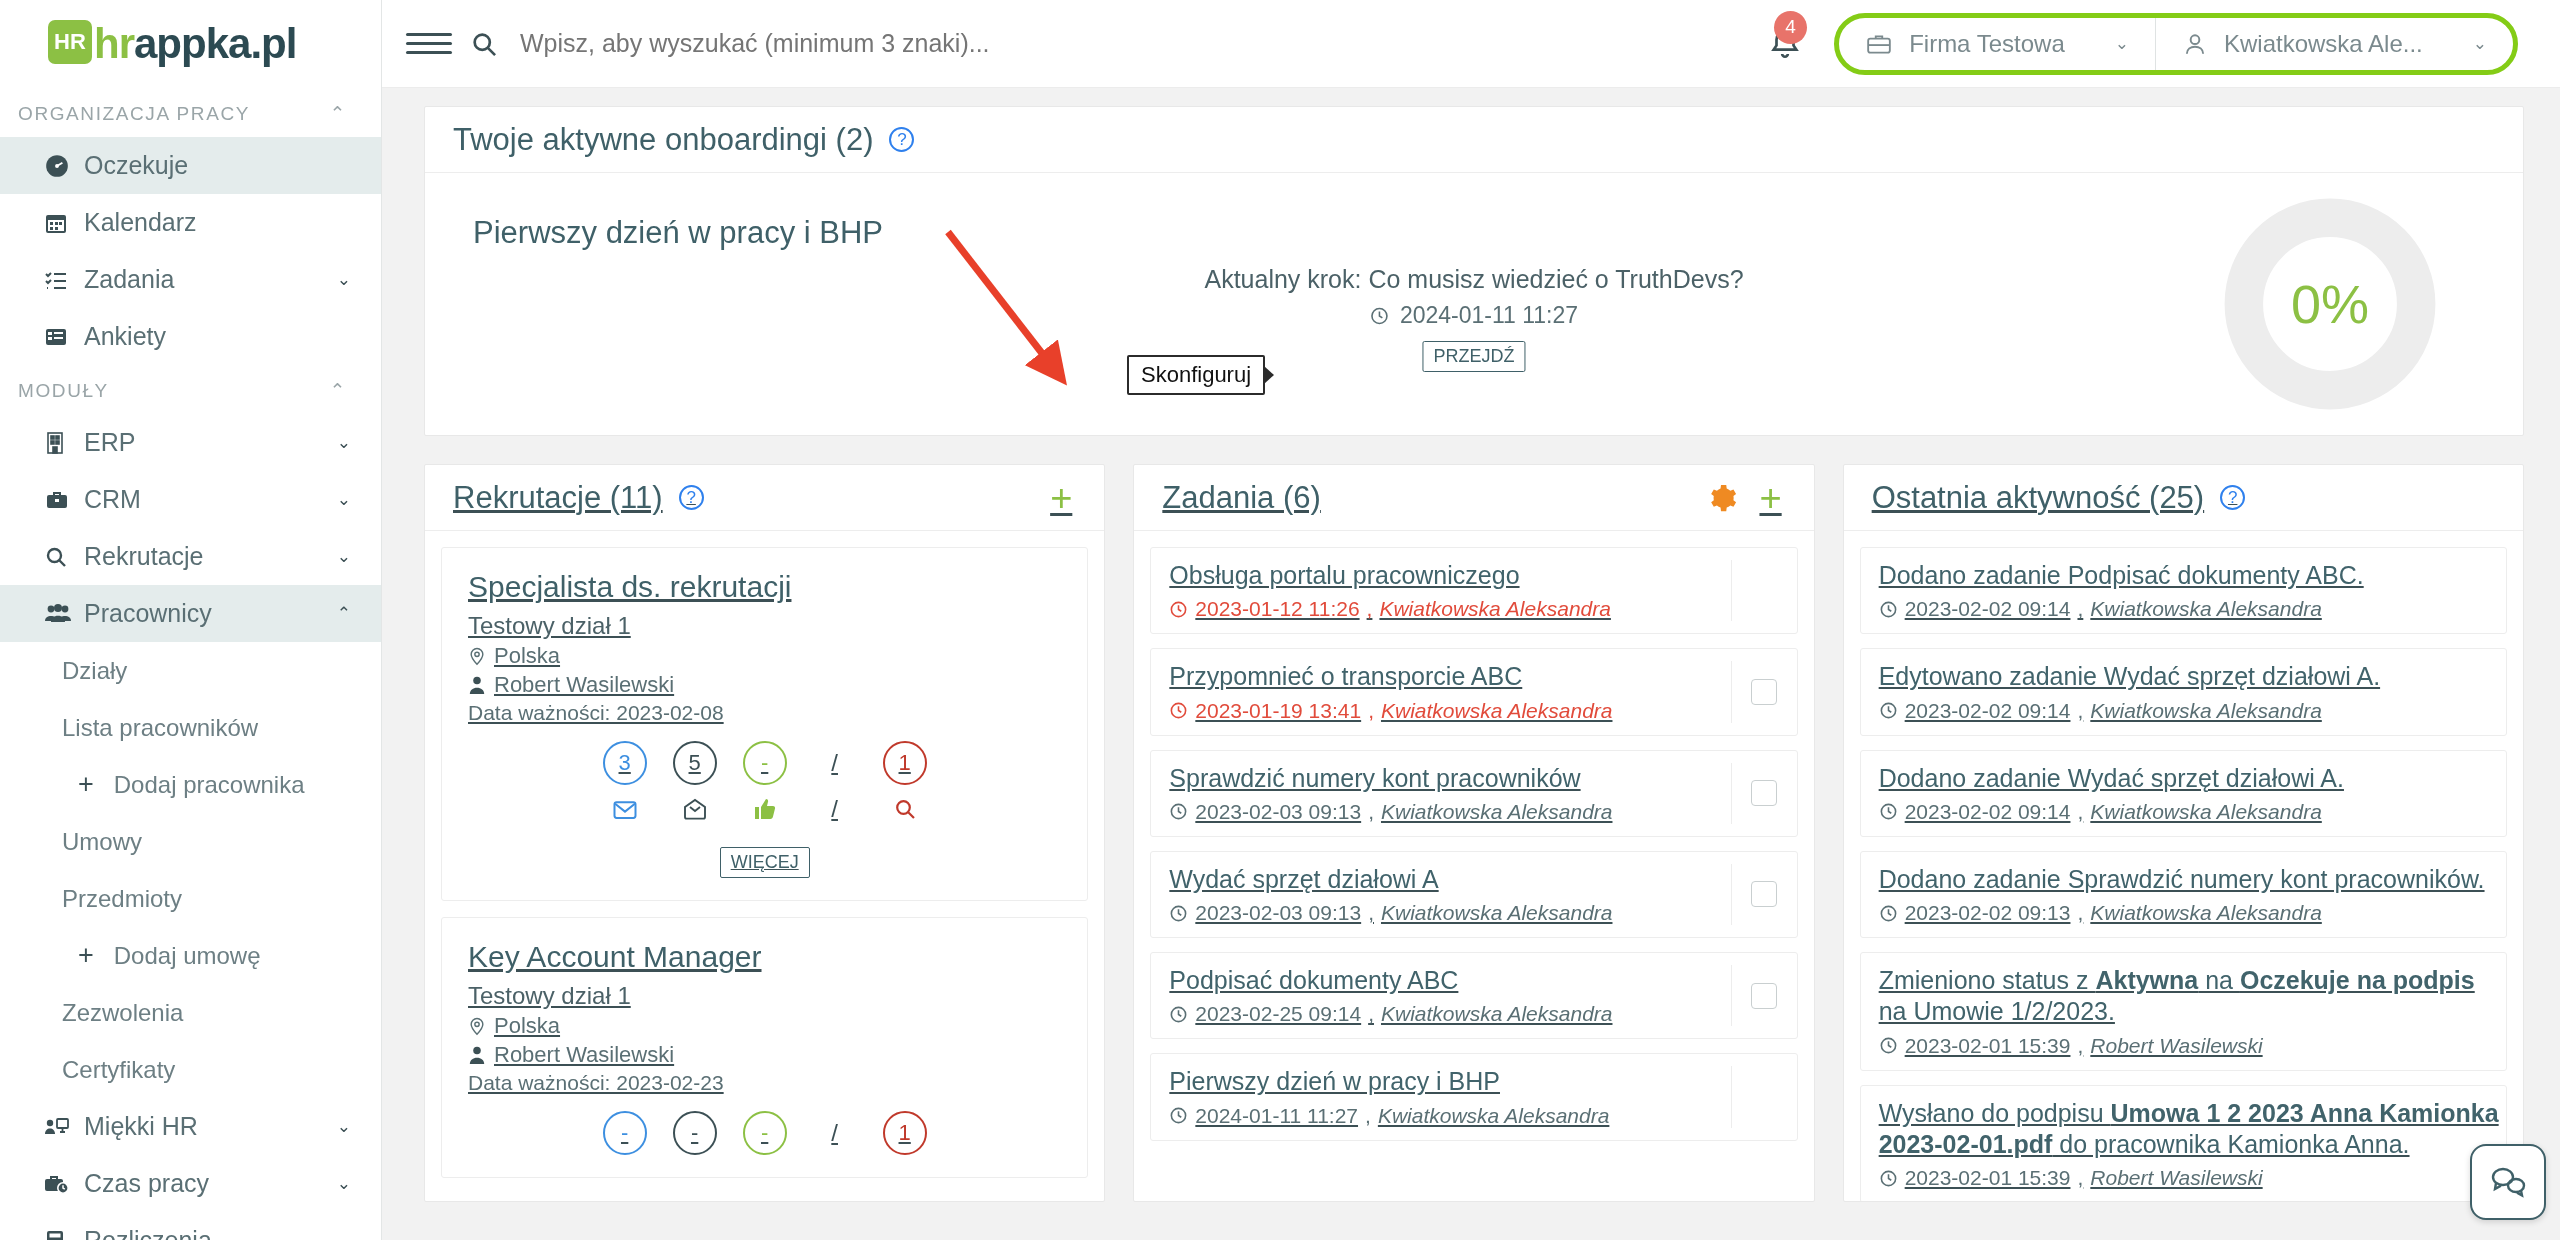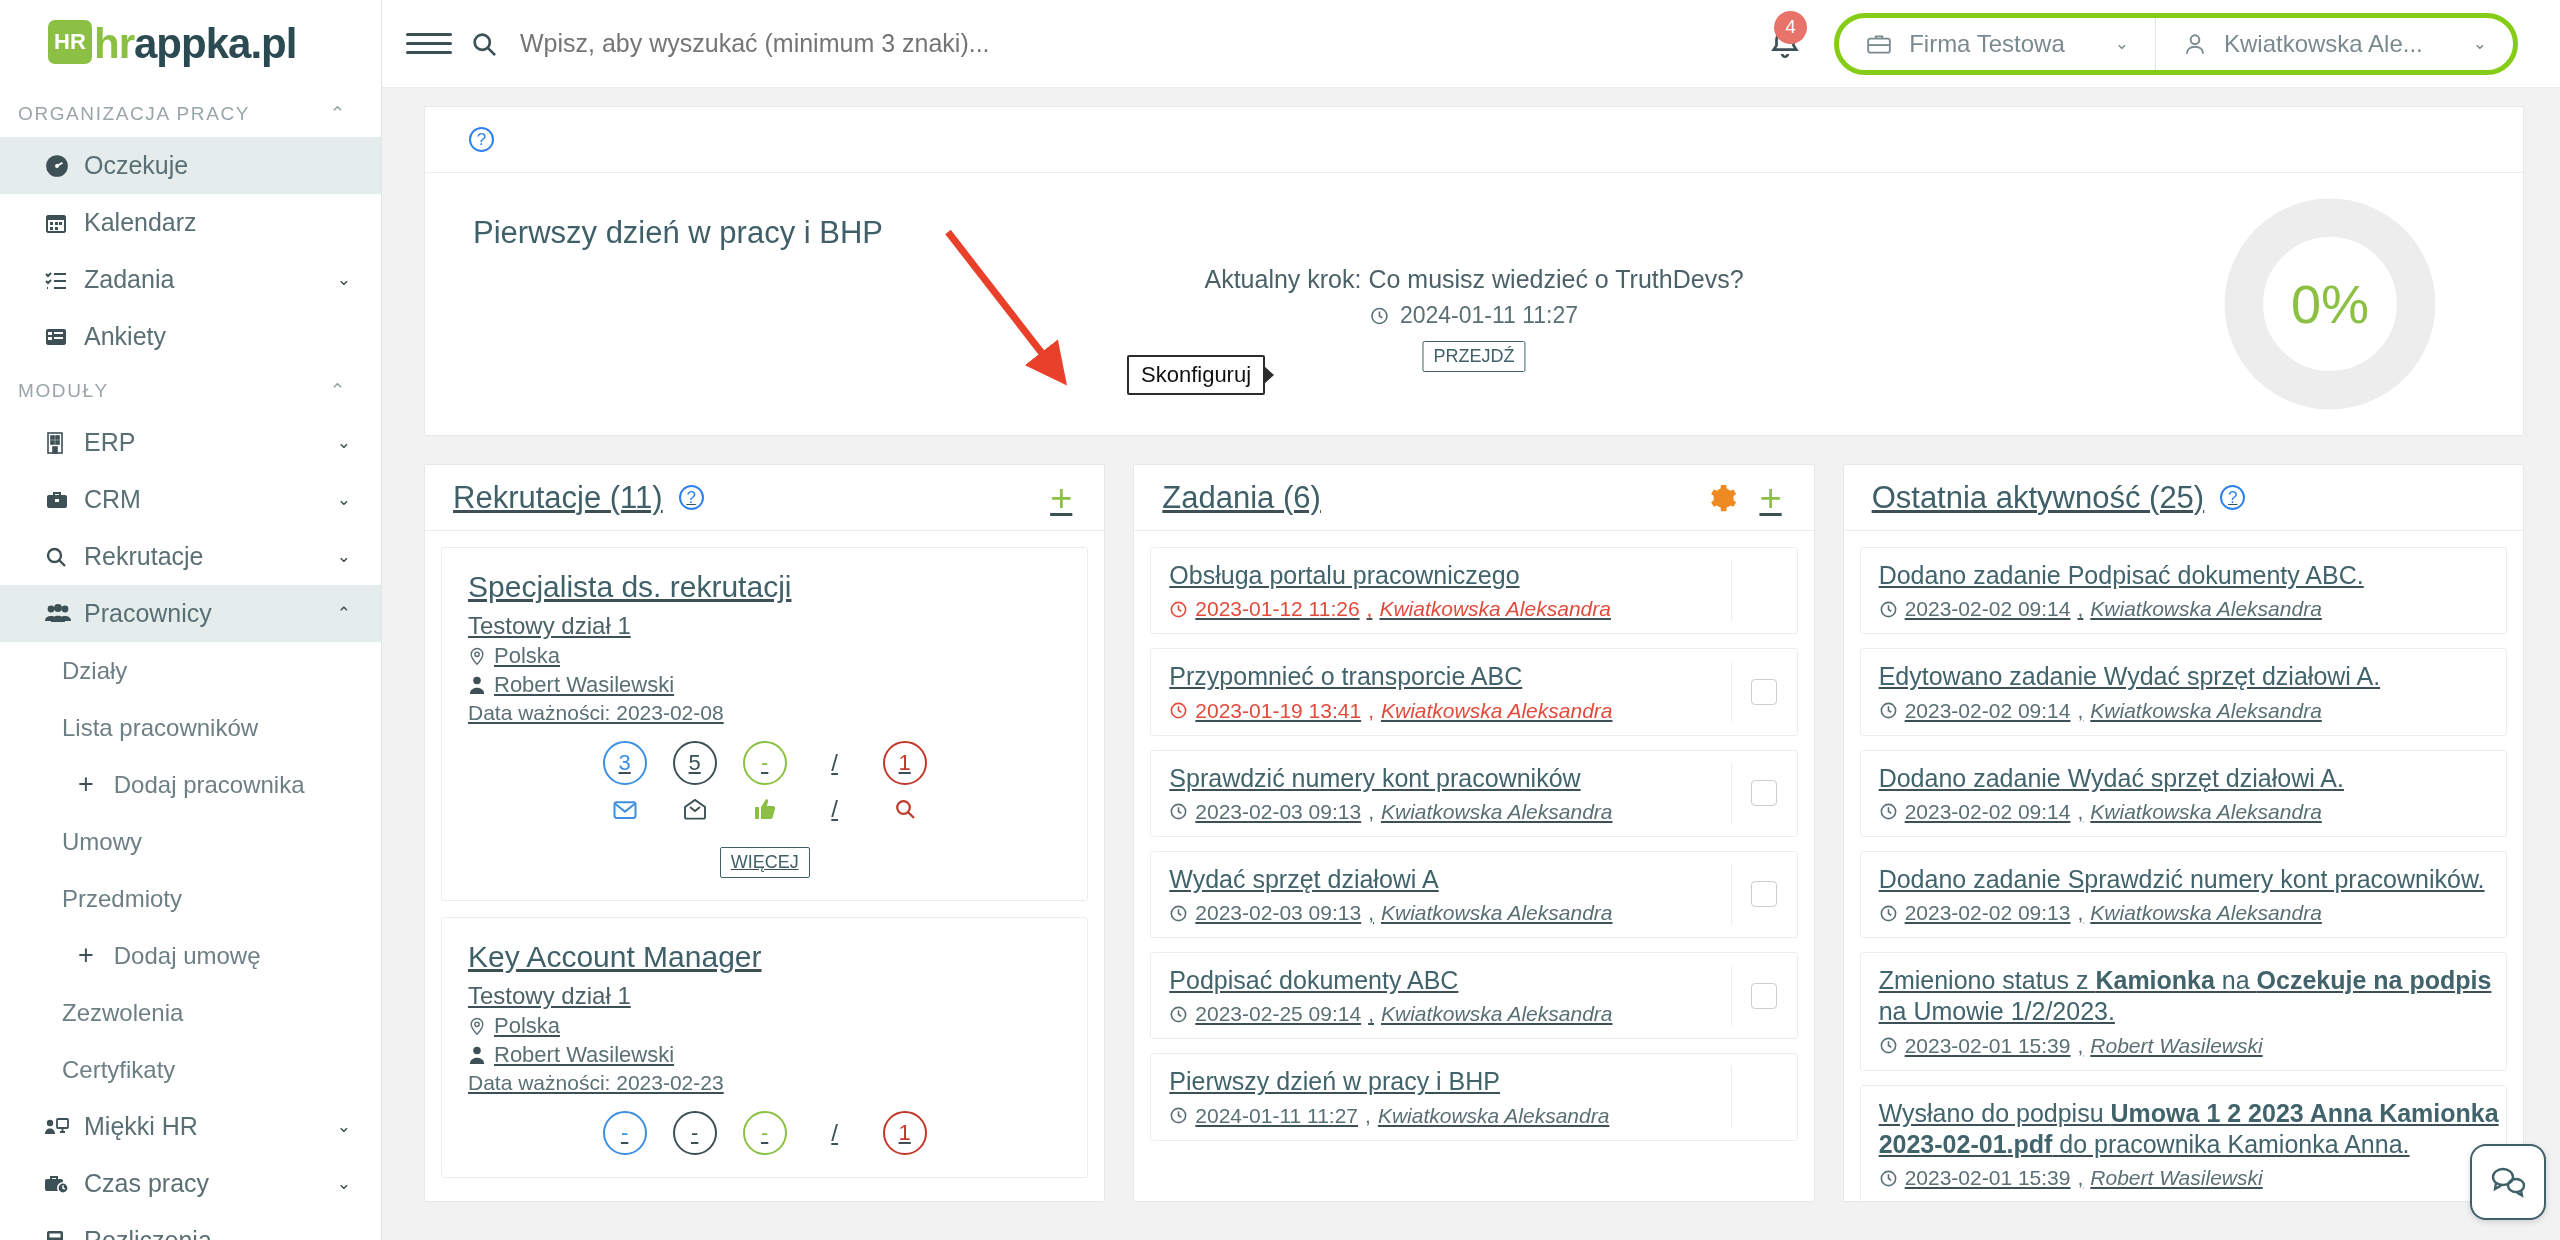--- a/index.html
+++ b/index.html
@@ -412,20 +412,21 @@
           <span>Kwiatkowska Ale...</span>
           <span class="chev">⌄</span>
         </div>
       </div>
     </div>
 
     <div class="content">
 
       <div class="card onboard-card">
         <div class="card-head">
+          <span class="card-title">Twoje aktywne onboardingi (2)</span>
           <span class="help-ic">?</span>
         </div>
         <div class="onboard-body">
           <div class="onboard-left">
             <div class="onboard-name">Pierwszy dzień w pracy i BHP</div>
           </div>
           <div class="onboard-center">
             <div class="onboard-step">Aktualny krok: Co musisz wiedzieć o TruthDevs?</div>
             <div class="onboard-date">
               <span>
@@ -765,21 +766,21 @@
                         </svg>
                       </span>
                     <span>2023-02-02 09:13</span>
                       <span>,</span>
                     <span class="who">Kwiatkowska Aleksandra</span>
                   </div>
                 </div>
               </div>
               <div class="list-item">
                 <div class="li-main">
-                  <div class="li-title">Zmieniono status z <b>Kamionka</b> na <b>Oczekuje na podpis</b> na Umowie 1/2/2023.</div>
+                  <div class="li-title">Zmieniono status z <b>Aktywna</b> na <b>Oczekuje na podpis</b> na Umowie 1/2/2023.</div>
                   <div class="li-sub">
                     <span class="clock">
                         <svg width="19" height="19" viewBox="0 0 24 24" fill="none" stroke="currentColor" stroke-width="2">
                           <circle cx="12" cy="12" r="9"></circle>
                           <path d="M12 6.5V12l3.5 2.2"></path>
                         </svg>
                       </span>
                     <span>2023-02-01 15:39</span>
                       <span>,</span>
                     <span class="who">Robert Wasilewski</span>

